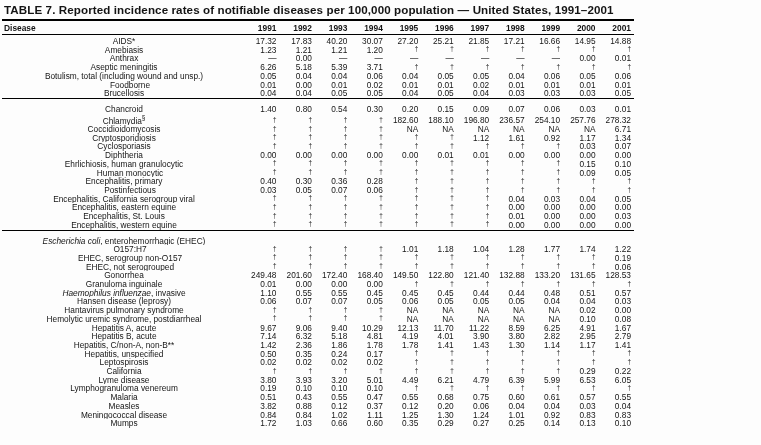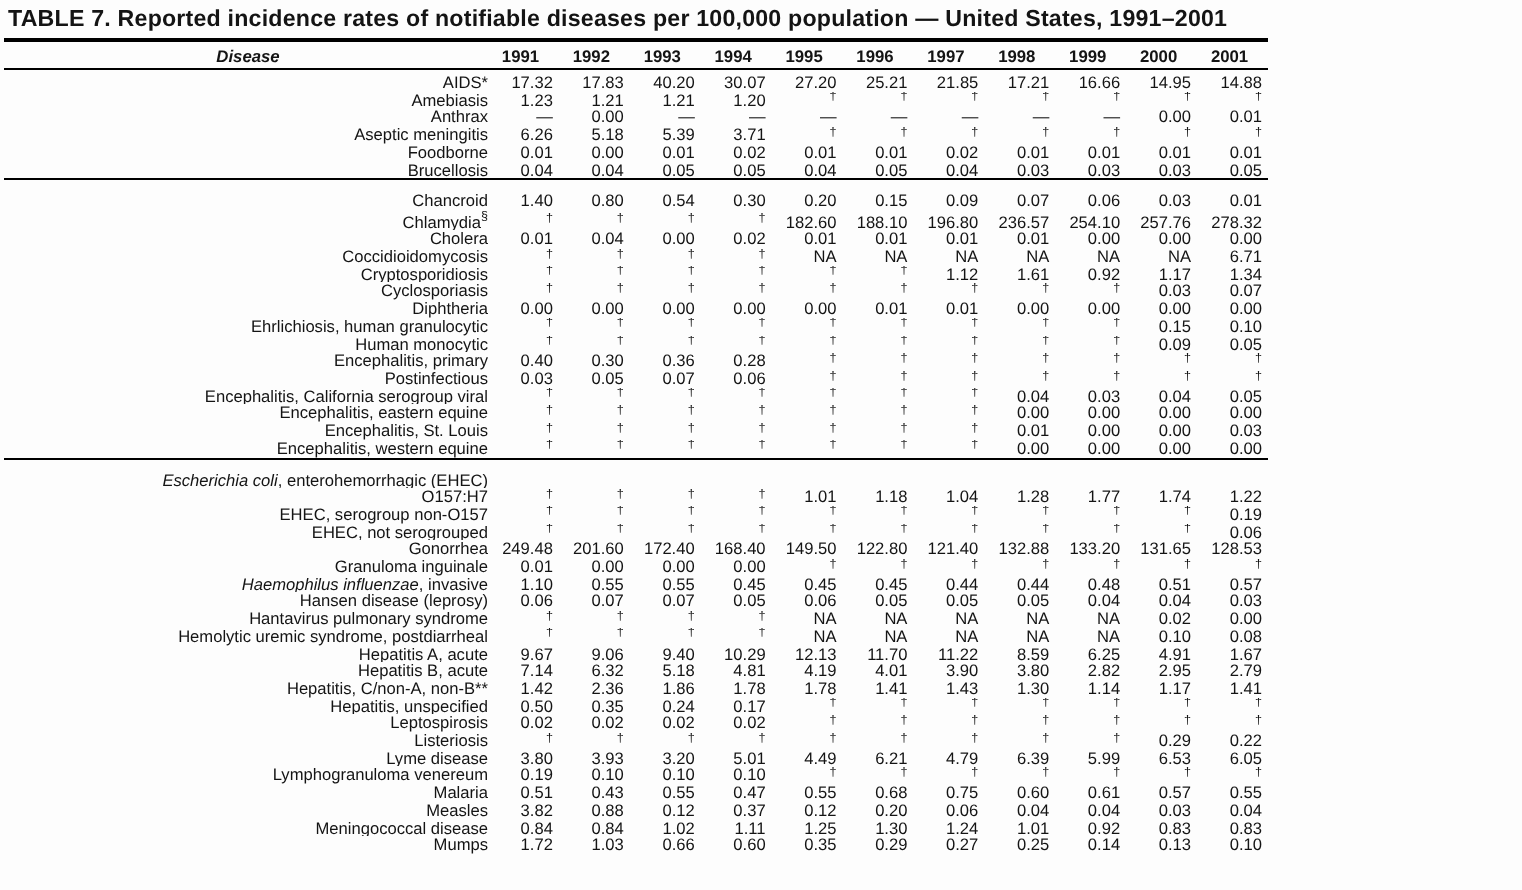--- a/index.html
+++ b/index.html
@@ -14,27 +14,27 @@
     font-size:11.6px;font-weight:bold;letter-spacing:.1px;
     padding:3px 0 3px 2px;border-bottom:2px solid #000;
     white-space:nowrap;
   }
   table{width:100%;border-collapse:collapse;table-layout:fixed;}
   col.c-disease{width:242px;}
   thead th{
     font-size:8.4px;font-weight:bold;border-bottom:1px solid #000;
     padding:2px 0 1px 0;vertical-align:bottom;
   }
-  th.disease{text-align:center;padding-left:2px;font-style:italic;}
-  th.year{padding-right:3px;margin-top:37px;}
+  th.disease{text-align:left;padding-left:2px;}
+  th.year{text-align:right;padding-right:3px;margin-top:37px;}
   tbody td{
     font-size:8.3px;line-height:8.7px;height:8.7px;padding:0;
     white-space:nowrap;overflow:hidden;vertical-align:bottom;
   }
-  td.label{text-align:right;padding-left:2px;}
+  td.label{text-align:center;padding-left:2px;}
   td.label.ind{padding-left:14px;}
   td.val{text-align:right;padding-right:3px;}
   tr.sec-start td{border-top:1px solid #000;padding-top:3px;height:11.7px;margin-top:48px;}
   tbody tr:first-child td{padding-top:2px;}
   .dag{font-size:6.3px;vertical-align:top;position:relative;top:-.5px;}
   sup{font-size:6.3px;}
   i{font-style:italic;text-decoration:underline;}
 </style>
 </head>
 <body>
@@ -113,20 +113,34 @@
           <td class="val">3.71</td>
           <td class="val"><span class="dag">†</span></td>
           <td class="val"><span class="dag">†</span></td>
           <td class="val"><span class="dag">†</span></td>
           <td class="val"><span class="dag">†</span></td>
           <td class="val"><span class="dag">†</span></td>
           <td class="val"><span class="dag">†</span></td>
           <td class="val"><span class="dag">†</span></td>
         </tr>
         <tr>
+          <td class="label">Botulism, total (including wound and unsp.)</td>
+          <td class="val">0.05</td>
+          <td class="val">0.04</td>
+          <td class="val">0.04</td>
+          <td class="val">0.06</td>
+          <td class="val">0.04</td>
+          <td class="val">0.05</td>
+          <td class="val">0.05</td>
+          <td class="val">0.04</td>
+          <td class="val">0.06</td>
+          <td class="val">0.05</td>
+          <td class="val">0.06</td>
+        </tr>
+        <tr>
           <td class="label ind">Foodborne</td>
           <td class="val">0.01</td>
           <td class="val">0.00</td>
           <td class="val">0.01</td>
           <td class="val">0.02</td>
           <td class="val">0.01</td>
           <td class="val">0.01</td>
           <td class="val">0.02</td>
           <td class="val">0.01</td>
           <td class="val">0.01</td>
@@ -167,34 +181,20 @@
           <td class="val"><span class="dag">†</span></td>
           <td class="val"><span class="dag">†</span></td>
           <td class="val"><span class="dag">†</span></td>
           <td class="val">182.60</td>
           <td class="val">188.10</td>
           <td class="val">196.80</td>
           <td class="val">236.57</td>
           <td class="val">254.10</td>
           <td class="val">257.76</td>
           <td class="val">278.32</td>
-        </tr>
-        <tr>
-          <td class="label">Cholera</td>
-          <td class="val">0.01</td>
-          <td class="val">0.04</td>
-          <td class="val">0.00</td>
-          <td class="val">0.02</td>
-          <td class="val">0.01</td>
-          <td class="val">0.01</td>
-          <td class="val">0.01</td>
-          <td class="val">0.01</td>
-          <td class="val">0.00</td>
-          <td class="val">0.00</td>
-          <td class="val">0.00</td>
         </tr>
         <tr>
           <td class="label">Coccidioidomycosis</td>
           <td class="val"><span class="dag">†</span></td>
           <td class="val"><span class="dag">†</span></td>
           <td class="val"><span class="dag">†</span></td>
           <td class="val"><span class="dag">†</span></td>
           <td class="val">NA</td>
           <td class="val">NA</td>
           <td class="val">NA</td>
@@ -561,21 +561,21 @@
           <td class="val">0.02</td>
           <td class="val"><span class="dag">†</span></td>
           <td class="val"><span class="dag">†</span></td>
           <td class="val"><span class="dag">†</span></td>
           <td class="val"><span class="dag">†</span></td>
           <td class="val"><span class="dag">†</span></td>
           <td class="val"><span class="dag">†</span></td>
           <td class="val"><span class="dag">†</span></td>
         </tr>
         <tr>
-          <td class="label">Listeriosis</td>
+          <td class="label">California</td>
           <td class="val"><span class="dag">†</span></td>
           <td class="val"><span class="dag">†</span></td>
           <td class="val"><span class="dag">†</span></td>
           <td class="val"><span class="dag">†</span></td>
           <td class="val"><span class="dag">†</span></td>
           <td class="val"><span class="dag">†</span></td>
           <td class="val"><span class="dag">†</span></td>
           <td class="val"><span class="dag">†</span></td>
           <td class="val"><span class="dag">†</span></td>
           <td class="val">0.29</td>

